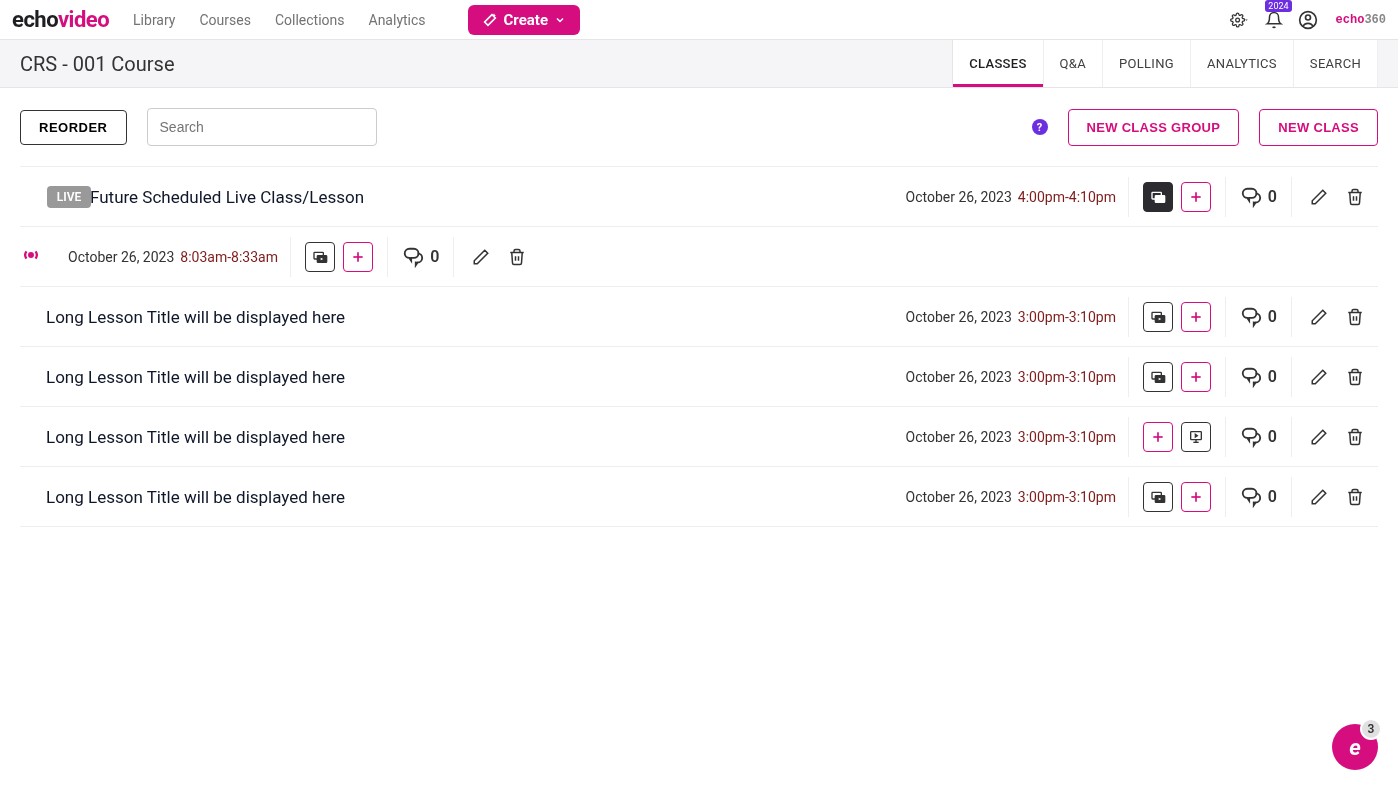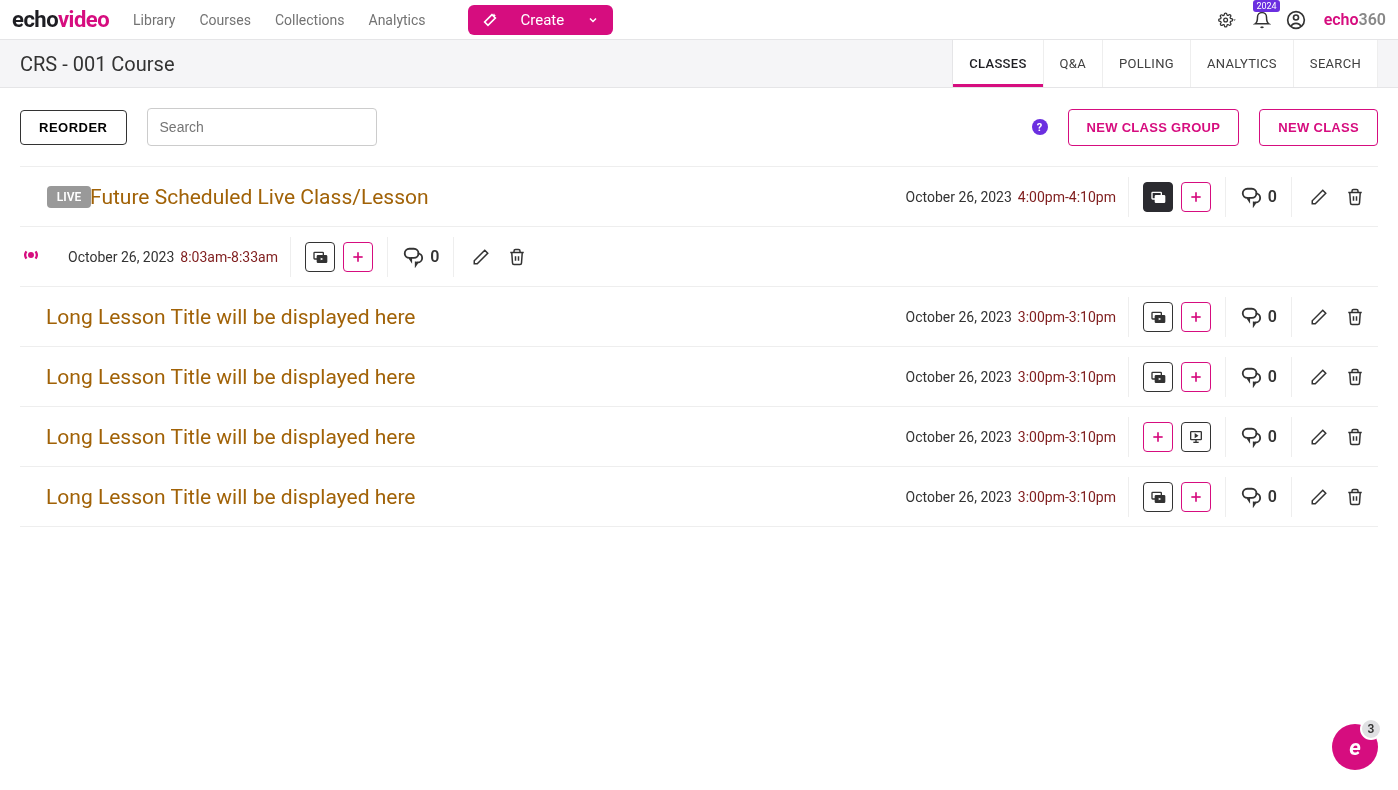--- a/index.html
+++ b/index.html
@@ -6,32 +6,32 @@
   body { font-family: -apple-system, BlinkMacSystemFont, "Segoe UI", Roboto, Arial, sans-serif; color: #333; background: #fff; }
   
   
   .top-nav { display: flex; align-items: center; height: 40px; padding: 0 12px; border-bottom: 1px solid #e5e5e7; }
   .logo { font-size: 22px; font-weight: 700; letter-spacing: -0.5px; margin-right: 24px; }
   .logo .echo { color: #1e1e23; }
   .logo .video { color: #d60d7f; }
   .nav-links { display: flex; gap: 24px; align-items: center; }
   .nav-link { font-size: 14px; color: #737373; cursor: pointer; }
   .create-btn {
-    display: inline-flex; align-items: center; gap: 23px;
-    background: #d60d7f; color: #fff; font-size: 15px; font-weight: 400;
+    display: inline-flex; align-items: center; gap: 6px;
+    background: #d60d7f; color: #fff; font-size: 15px; font-weight: 700;
     padding: 6px 14px; border-radius: 6px; margin-left: 18px; cursor: pointer;
   }
   .nav-spacer { flex: 1; }
   .nav-icons { display: flex; align-items: center; gap: 14px; }
   .nav-icon { width: 20px; height: 20px; display: flex; align-items: center; justify-content: center; cursor: pointer; position: relative; color:#333; }
   .badge-purple {
     position: absolute; top: -10px; right: -8px;
     background: #6b2fe0; color: #fff; font-size: 9px; padding: 1px 3px; border-radius: 3px;
   }
-  .brand360 { font-size: 16px; color:#888; font-weight:600; margin-left:4px;}
+  .brand360 { font-size: 12px; color:#888; font-weight:600; margin-left:4px;font-family:Liberation Mono, monospace;}
   .brand360 .e { color:#d60d7f; }
   
   
   .sub-header { display: flex; align-items: center; height: 48px; padding: 0 20px; background: #f5f5f7; border-bottom: 1px solid #e5e5e7; }
   .course-title { font-size: 20px; font-weight: 400; color: #333; }
   .sub-spacer { flex: 1; }
   .tabs { display: flex; height: 100%; background:#fff; border-left:1px solid #e5e5e7;}
   .tab { display:flex; align-items:center; padding: 0 16px; font-size: 13px; color: #404040; cursor: pointer; border-right:1px solid #eee; letter-spacing:0.3px;}
   .tab.active { color: #1e1e23; font-weight:500; box-shadow: inset 0 -3px 0 #d60d7f; }
   
@@ -42,21 +42,21 @@
   .toolbar-spacer { flex: 1; }
   .help-icon { width: 16px; height: 16px; border-radius: 50%; background: #6b2fe0; color: #fff; font-size: 11px; display:flex; align-items:center; justify-content:center; font-weight:700; cursor:pointer;}
   .outline-pink { border: 1px solid #d60d7f; color: #d60d7f; background:#fff; border-radius: 4px; padding: 10px 18px; font-size: 13px; font-weight: 600; letter-spacing:0.3px; cursor: pointer; }
   
   
   .class-list { border-top: 1px solid #eee; margin: 0 20px; }
   .class-row { display: flex; align-items: center; height: 60px; border-bottom: 1px solid #eee; }
   .status-col { width: 70px; display:flex; justify-content:center; }
   .live-badge { background: #999; color: #fff; font-size: 12px; font-weight:600; padding: 4px 10px; border-radius: 4px; margin-left: 28px; }
   .live-icon { color: #d60d7f; font-size:14px; font-weight:700;}
-  .title-col { flex: 1; font-size: 21px; color: #a16207; }
+  .title-col { flex: 1; font-size: 17px; color: #0f172a; }
   .title-col.offset { padding-left: 26px; }
   .date-col { font-size: 14px; color: #333; padding-right:6px;}
   .time-col { font-size: 14px; color: #7f1d1d; width:110px; }
   .action-group { display:flex; align-items:center; padding: 0 14px; gap:8px; border-left:1px solid #eee; height:40px;}
   .sq-btn { width:30px; height:30px; border:1px solid #333; border-radius:4px; display:flex; align-items:center; justify-content:center; cursor:pointer; }
   .sq-btn.dark { background:#2b2b30; color:#fff; border-color:#2b2b30;}
   .sq-btn.pink { border-color:#d60d7f; color:#d60d7f; }
   .sq-btn svg { width:16px; height:16px; }
   .comment-group { display:flex; align-items:center; gap:6px; padding:0 14px; border-left:1px solid #eee; height:40px;}
   .comment-count { font-size:16px; font-weight:600;}

